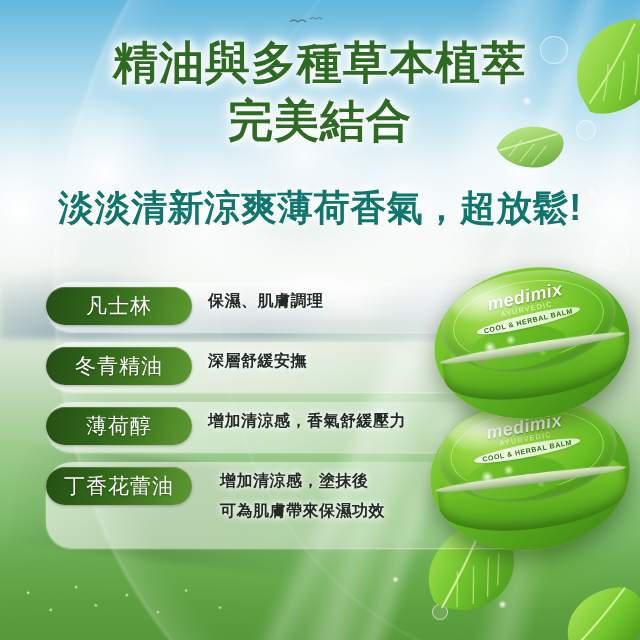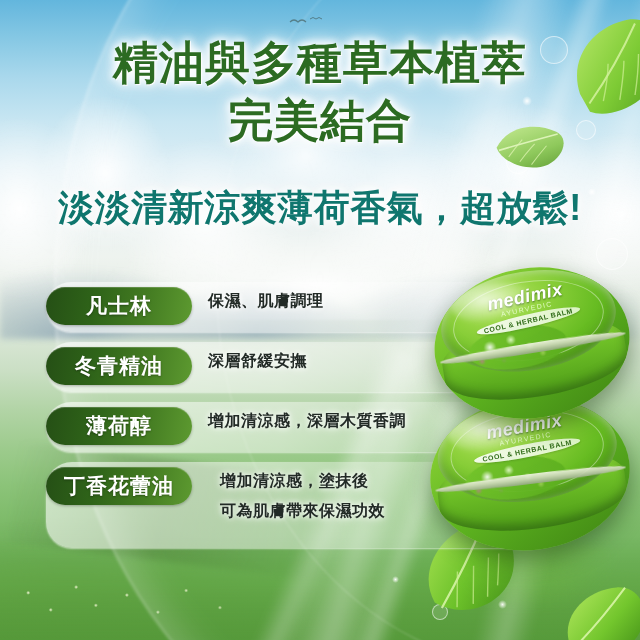--- a/index.html
+++ b/index.html
@@ -161,21 +161,21 @@
     min-width:118px;
     height:38px;
     padding:0 14px;
     border-radius:19px;
     display:flex;align-items:center;justify-content:center;
     background:linear-gradient(100deg,#254f15 0%,#2f6419 34%,#447c22 68%,#5d9a30 100%);
     box-shadow:0 1px 3px rgba(0,0,0,.28), inset 0 1px 0 rgba(255,255,255,.18);
     margin-top:3px;
   }
   .pill-label{
-    color:#ffffff;font-size:21px;font-weight:bold;letter-spacing:1px;
+    color:#ffffff;font-size:21px;font-weight:normal;letter-spacing:1px;
     white-space:nowrap;
     text-shadow:0 1px 2px rgba(0,0,0,.35);
   }
   .desc{
     position:relative;z-index:2;
     margin-left:16px;padding-top:2px;
     color:#222a26;font-size:16px;font-weight:bold;line-height:30px;
     letter-spacing:.5px;
     text-shadow:0 0 5px rgba(255,255,255,.95),0 0 10px rgba(255,255,255,.8);
     white-space:pre-line;
@@ -383,21 +383,21 @@
         <span class="pill-label">冬青精油</span>
       </div>
       <div class="desc">深層舒緩安撫</div>
     </div>
 
     <div class="feature-row">
       <div class="row-plate"></div>
       <div class="pill">
         <span class="pill-label">薄荷醇</span>
       </div>
-      <div class="desc">增加清涼感，深層木質香調</div>
+      <div class="desc">增加清涼感，香氣舒緩壓力</div>
     </div>
 
     <div class="feature-row tall">
       <div class="row-plate"></div>
       <div class="pill">
         <span class="pill-label">丁香花蕾油</span>
       </div>
       <div class="desc">增加清涼感，塗抹後
 可為肌膚帶來保濕功效</div>
     </div>

